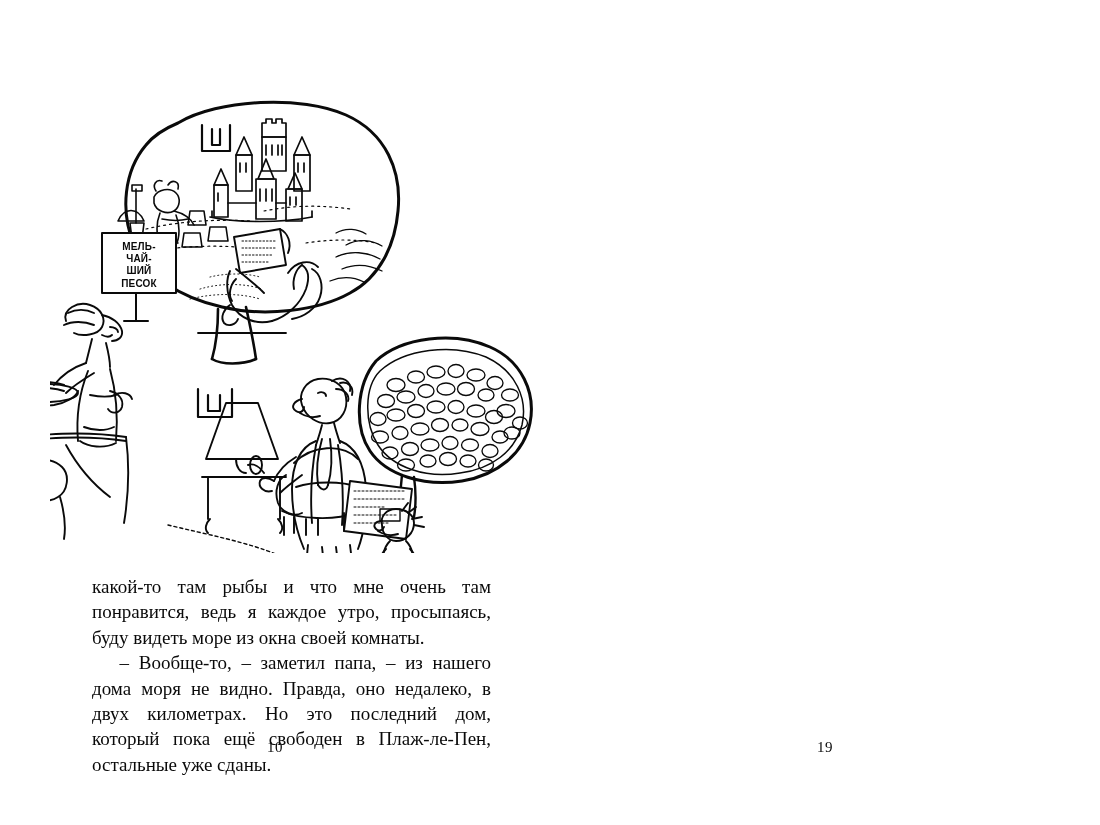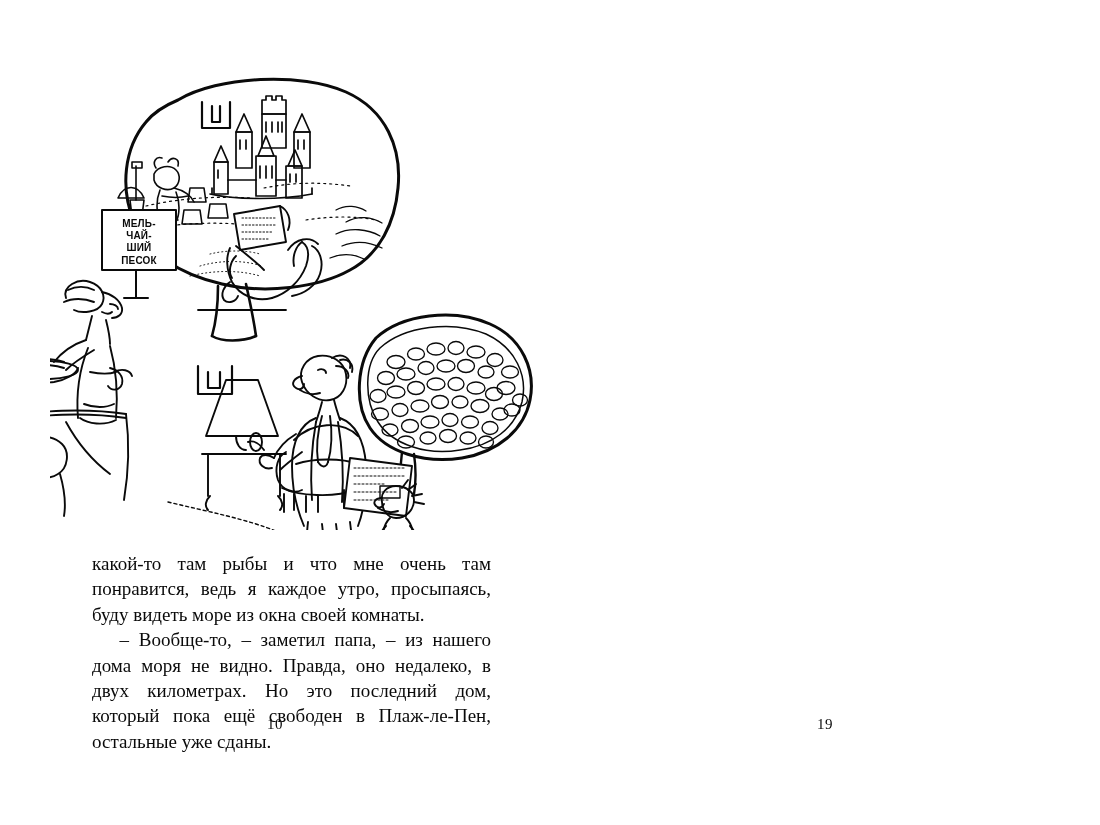--- a/index.html
+++ b/index.html
@@ -14,20 +14,21 @@
     position: relative;
     overflow: hidden;
     font-family: "Liberation Serif", "DejaVu Serif", serif;
     color: #0a0a0a;
   }
 
   .spread {
     position: absolute;
     inset: 0;
     display: flex;
+    margin-top: 23px;
   }
 
   .page {
     position: relative;
     width: 550px;
     height: 825px;
     box-sizing: border-box;
   }
 
   

